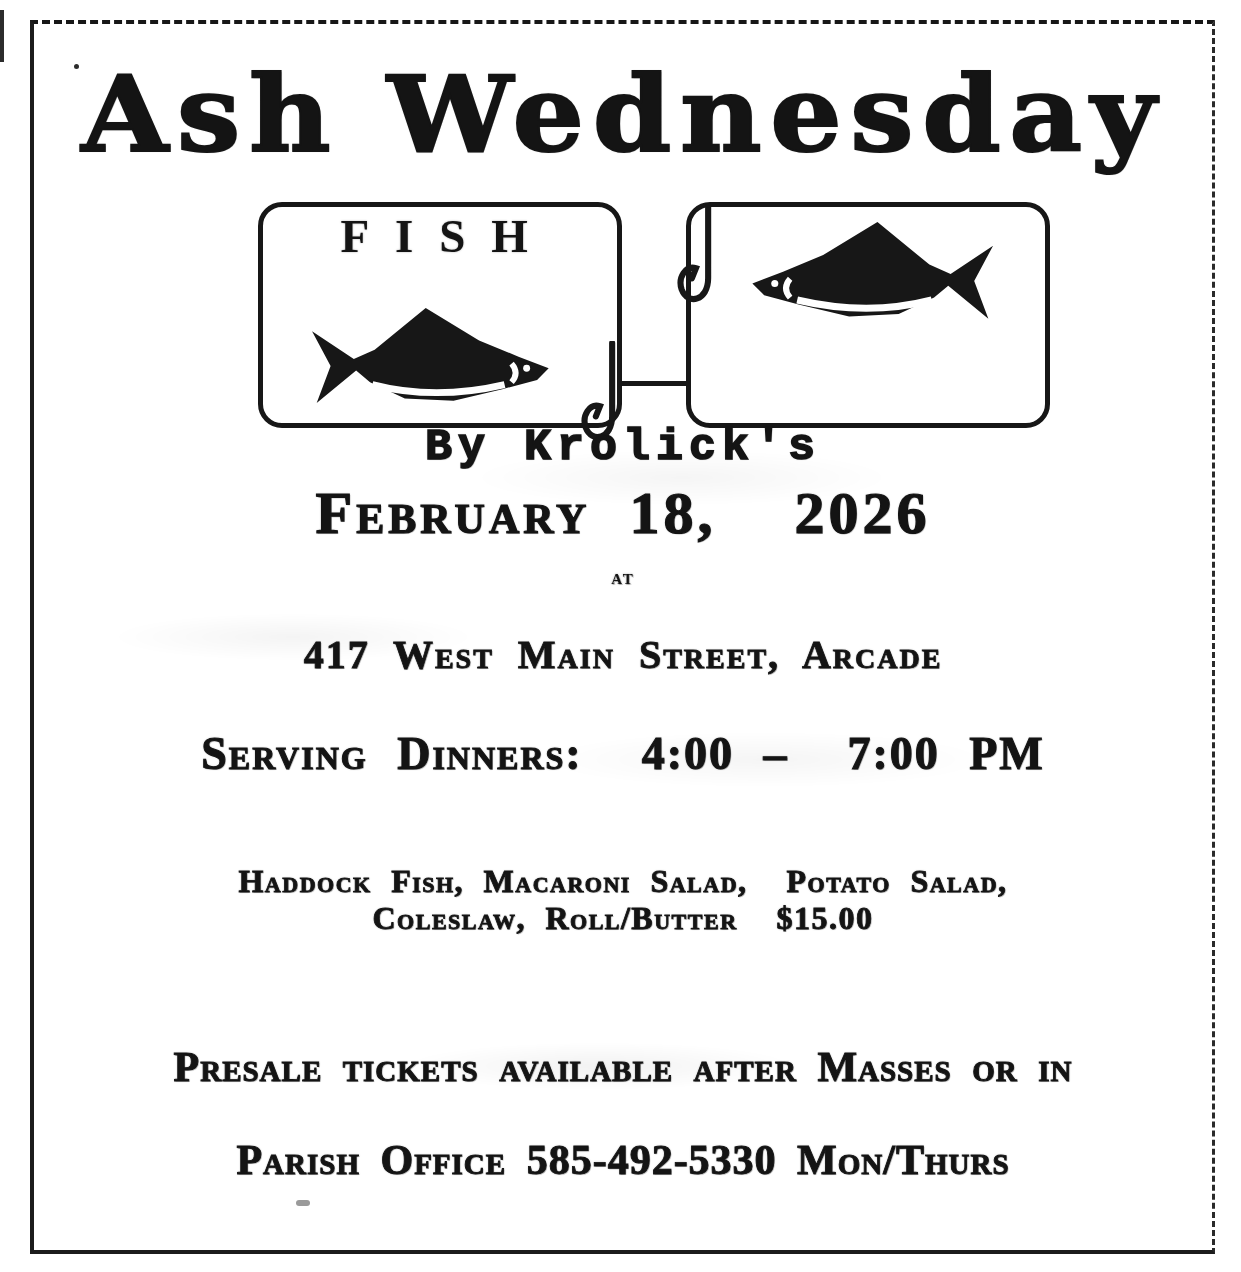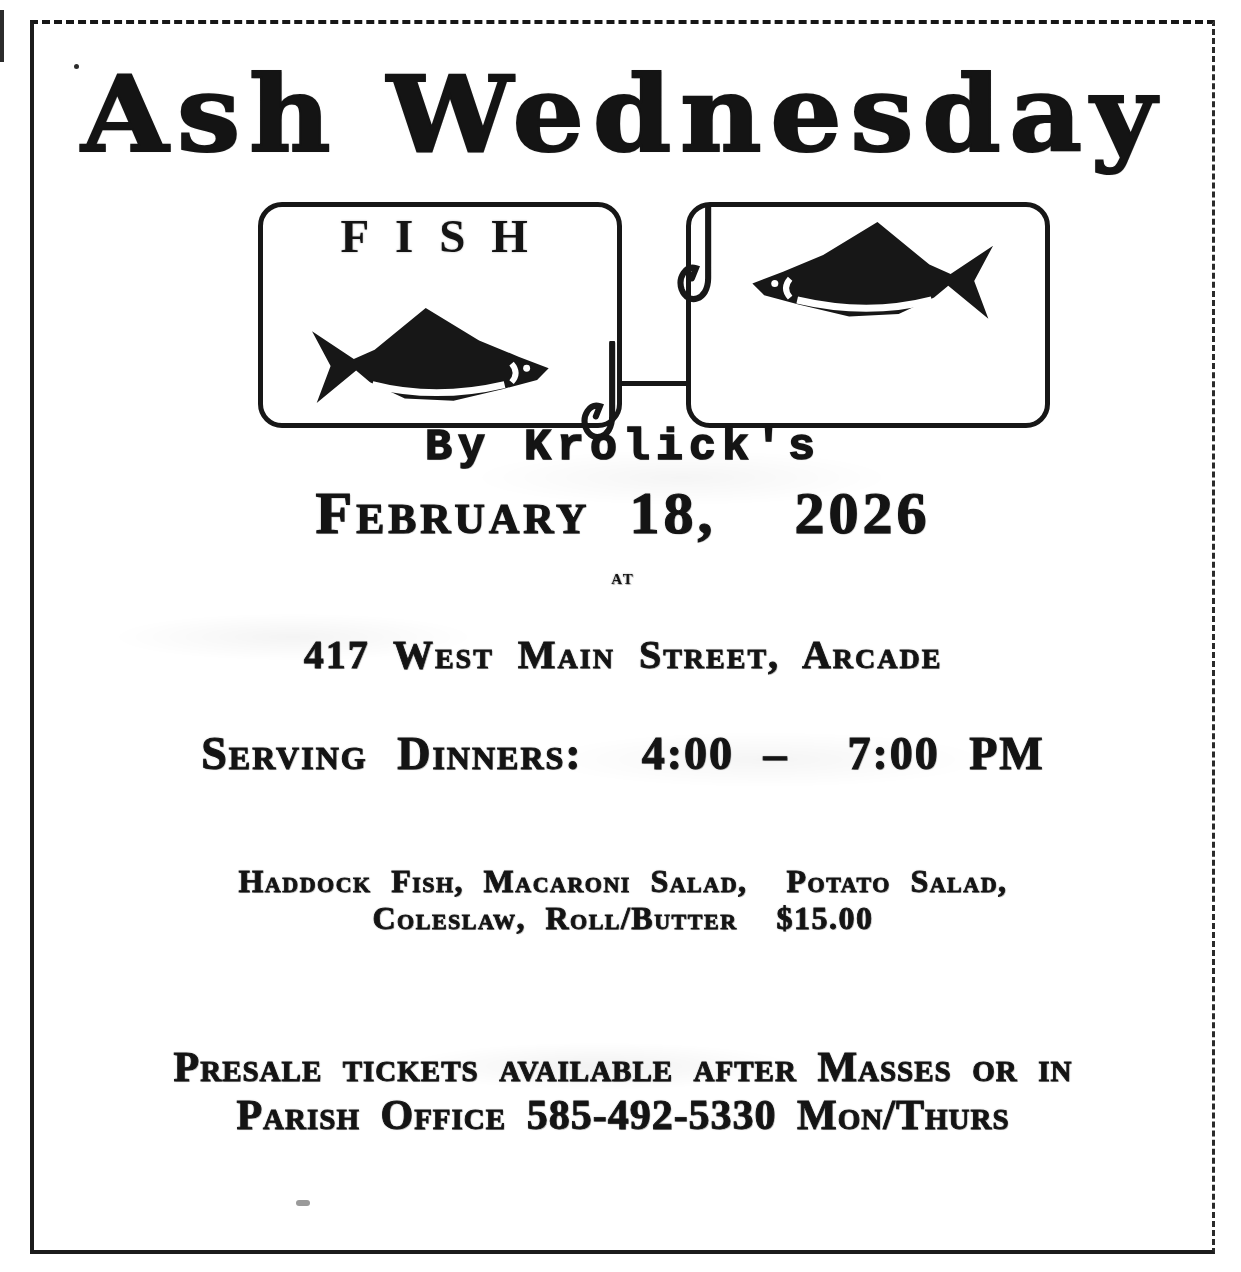--- a/index.html
+++ b/index.html
@@ -31,21 +31,21 @@
   .t-date{top:458px;font-size:60px;font-variant:small-caps;
           letter-spacing:4px;word-spacing:20px;-webkit-text-stroke:1.2px #141414;}
   .t-at{top:541px;font-size:22px;font-variant:small-caps;letter-spacing:2px;}
   .t-loc1{top:563px;font-size:40px;font-variant:small-caps;letter-spacing:2px;word-spacing:12px;-webkit-text-stroke:0.8px #141414;}
   .t-loc2{top:610px;font-size:40px;font-variant:small-caps;letter-spacing:2px;word-spacing:12px;text-align:center;-webkit-text-stroke:0.8px #141414;}
   .t-serving{top:706px;font-size:46px;font-variant:small-caps;letter-spacing:2px;word-spacing:16px;-webkit-text-stroke:1px #141414;}
   .t-takeout{top:761px;font-size:46px;font-variant:small-caps;letter-spacing:2px;word-spacing:12px;-webkit-text-stroke:1px #141414;}
   .t-menu1{top:841px;font-size:32px;font-variant:small-caps;letter-spacing:1.5px;word-spacing:10px;-webkit-text-stroke:0.8px #141414;}
   .t-menu2{top:878px;font-size:32px;font-variant:small-caps;letter-spacing:1.5px;word-spacing:10px;-webkit-text-stroke:0.8px #141414;}
   .t-tix1{top:1021px;font-size:42px;font-variant:small-caps;letter-spacing:1px;word-spacing:9px;-webkit-text-stroke:0.9px #141414;}
-  .t-tix2{top:1069px;font-size:42px;font-variant:small-caps;letter-spacing:1px;word-spacing:9px;-webkit-text-stroke:0.9px #141414;}
+  .t-tix2{top:1114px;font-size:42px;font-variant:small-caps;letter-spacing:1px;word-spacing:9px;-webkit-text-stroke:0.9px #141414;}
 
   
   .badges{position:absolute;top:178px;left:224px;width:792px;height:184px;}
   .badge{position:absolute;top:0;width:364px;height:226px;border:5px solid #171717;
          border-radius:24px;box-sizing:border-box;background:#fff;}
   .badge-fish{left:0;}
   .badge-fry{left:428px;}
   .badge-word{position:absolute;width:100%;text-align:center;font-weight:700;
               font-size:47px;color:#141414;
               text-shadow:0 0 2px rgba(40,40,40,0.4);}

